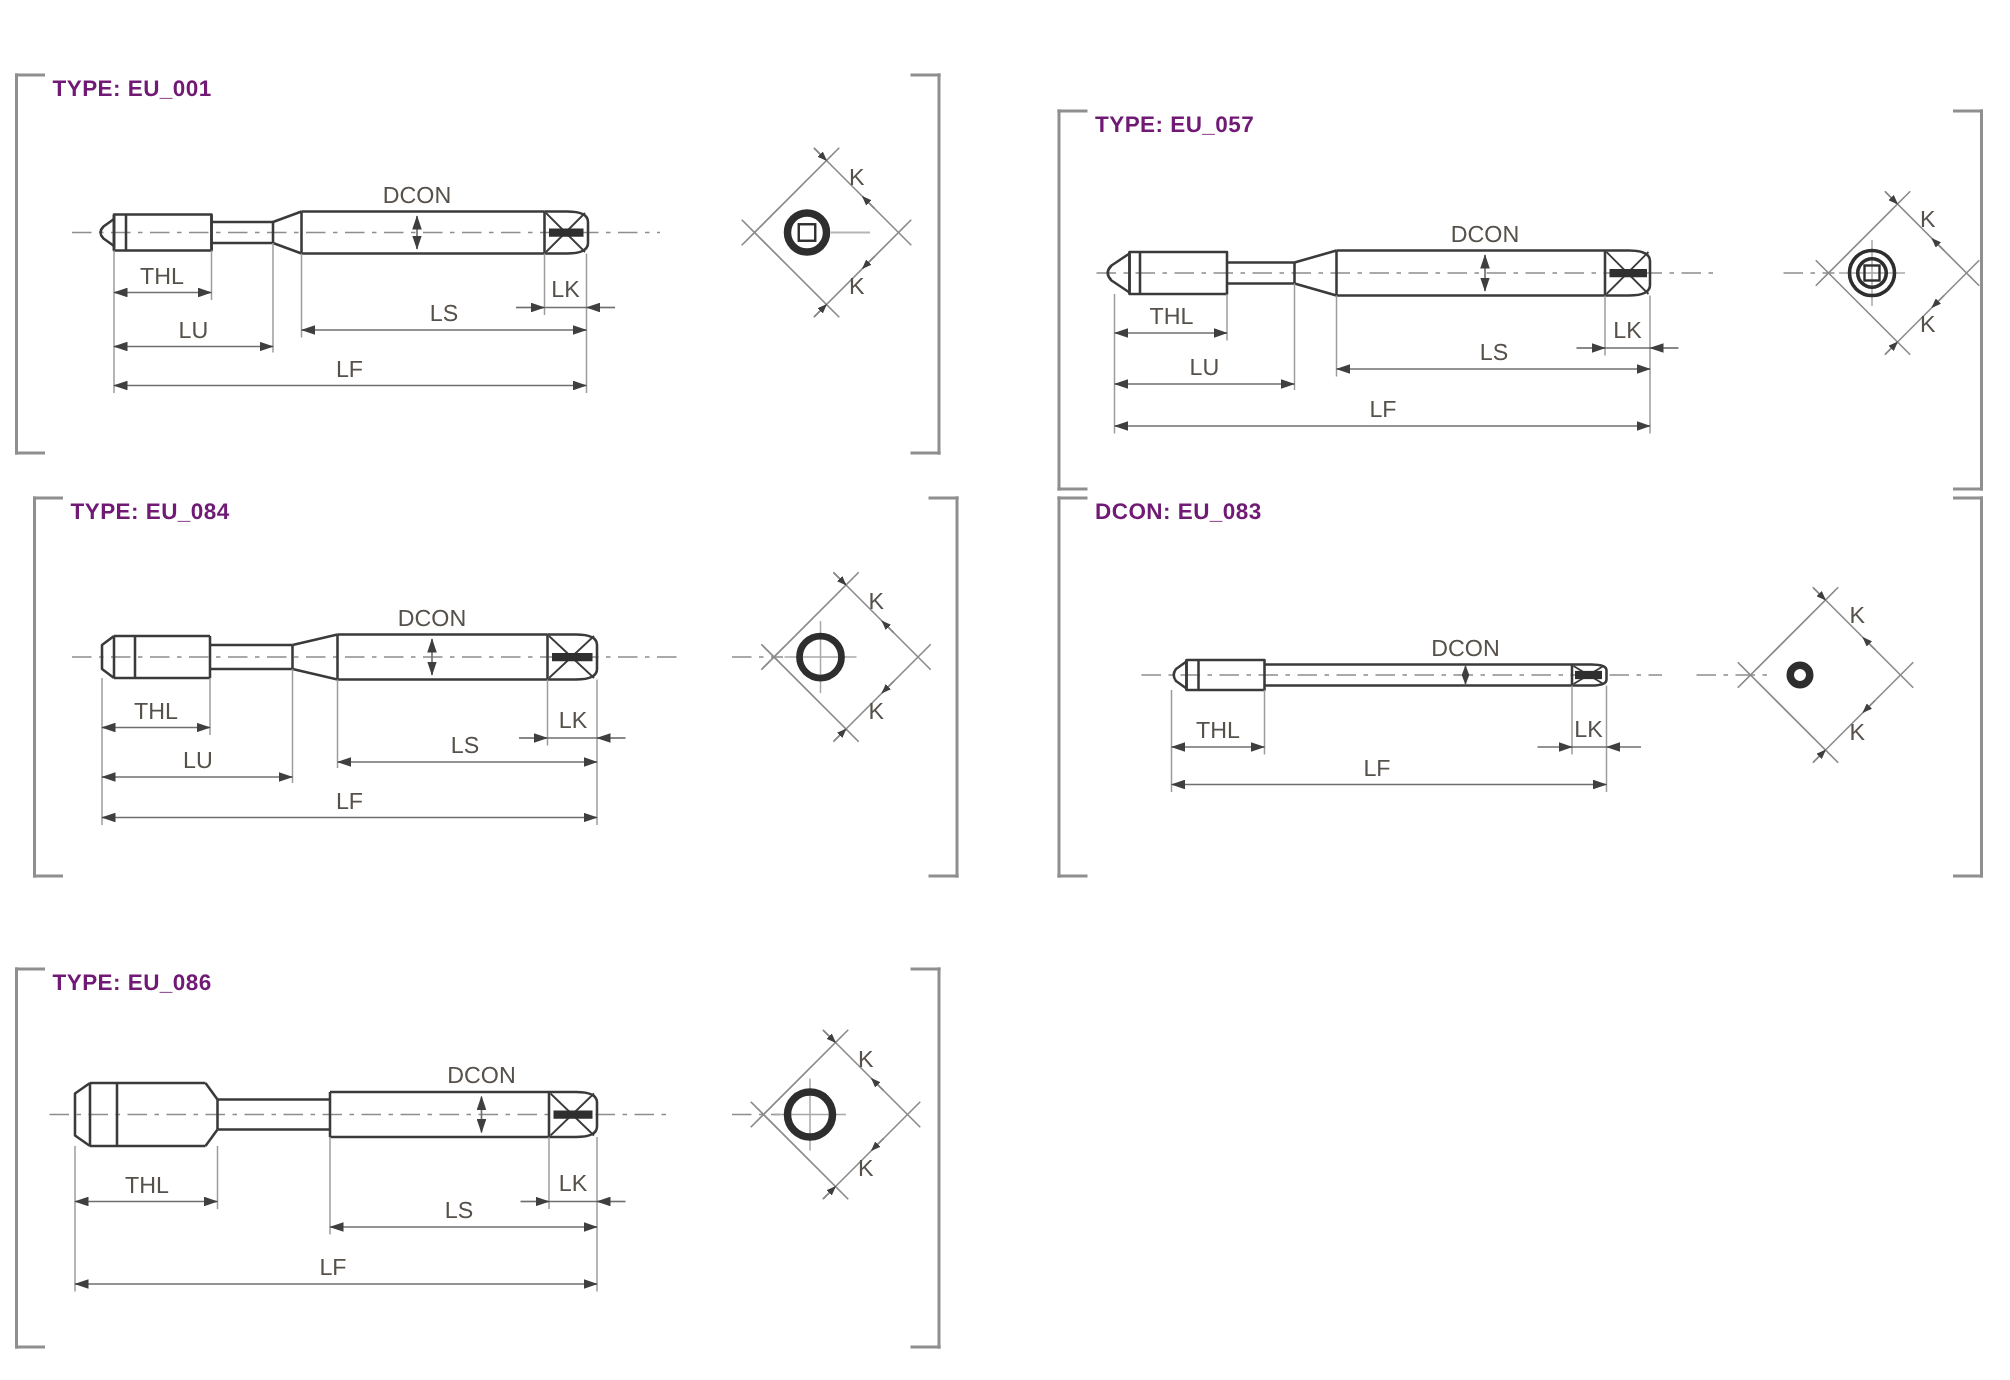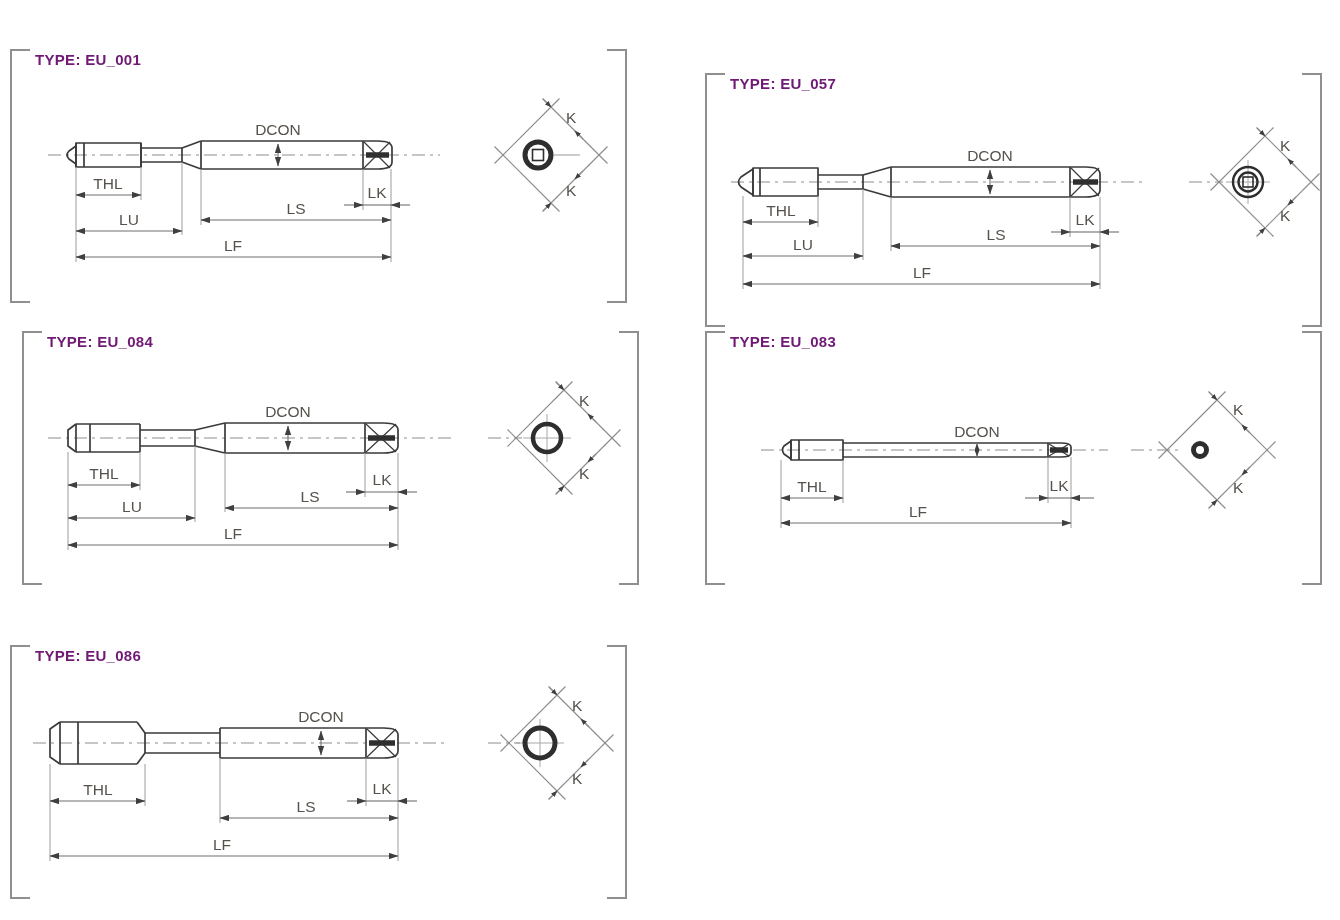--- a/index.html
+++ b/index.html
@@ -289,21 +289,21 @@
       <text class="lbl" x="559" y="80">K</text>
       <text class="lbl" x="559" y="153">K</text>
     </g>
   </svg>
 </section>
 
 
 <section class="panel p4">
   <div class="bk bk-l"></div>
   <div class="bk bk-r"></div>
-  <div class="ptitle">TYPE: EU_083</div>
+  <div class="ptitle">DCON: EU_083</div>
   <svg class="draw" width="622" height="262" viewBox="0 0 622 262">
     <g>
       <path class="cl" d="M58,124 H405"></path>
       <path class="cl" d="M428,124 H478"></path>
     </g>
     <g class="body-ln">
       <path d="M88,115 L81,120 Q78,124 81,128 L88,133"></path>
       <line x1="88" y1="114" x2="88" y2="134"></line>
       <rect x="88" y="114" width="52" height="20"></rect>
       <line x1="96" y1="114" x2="96" y2="134"></line>

